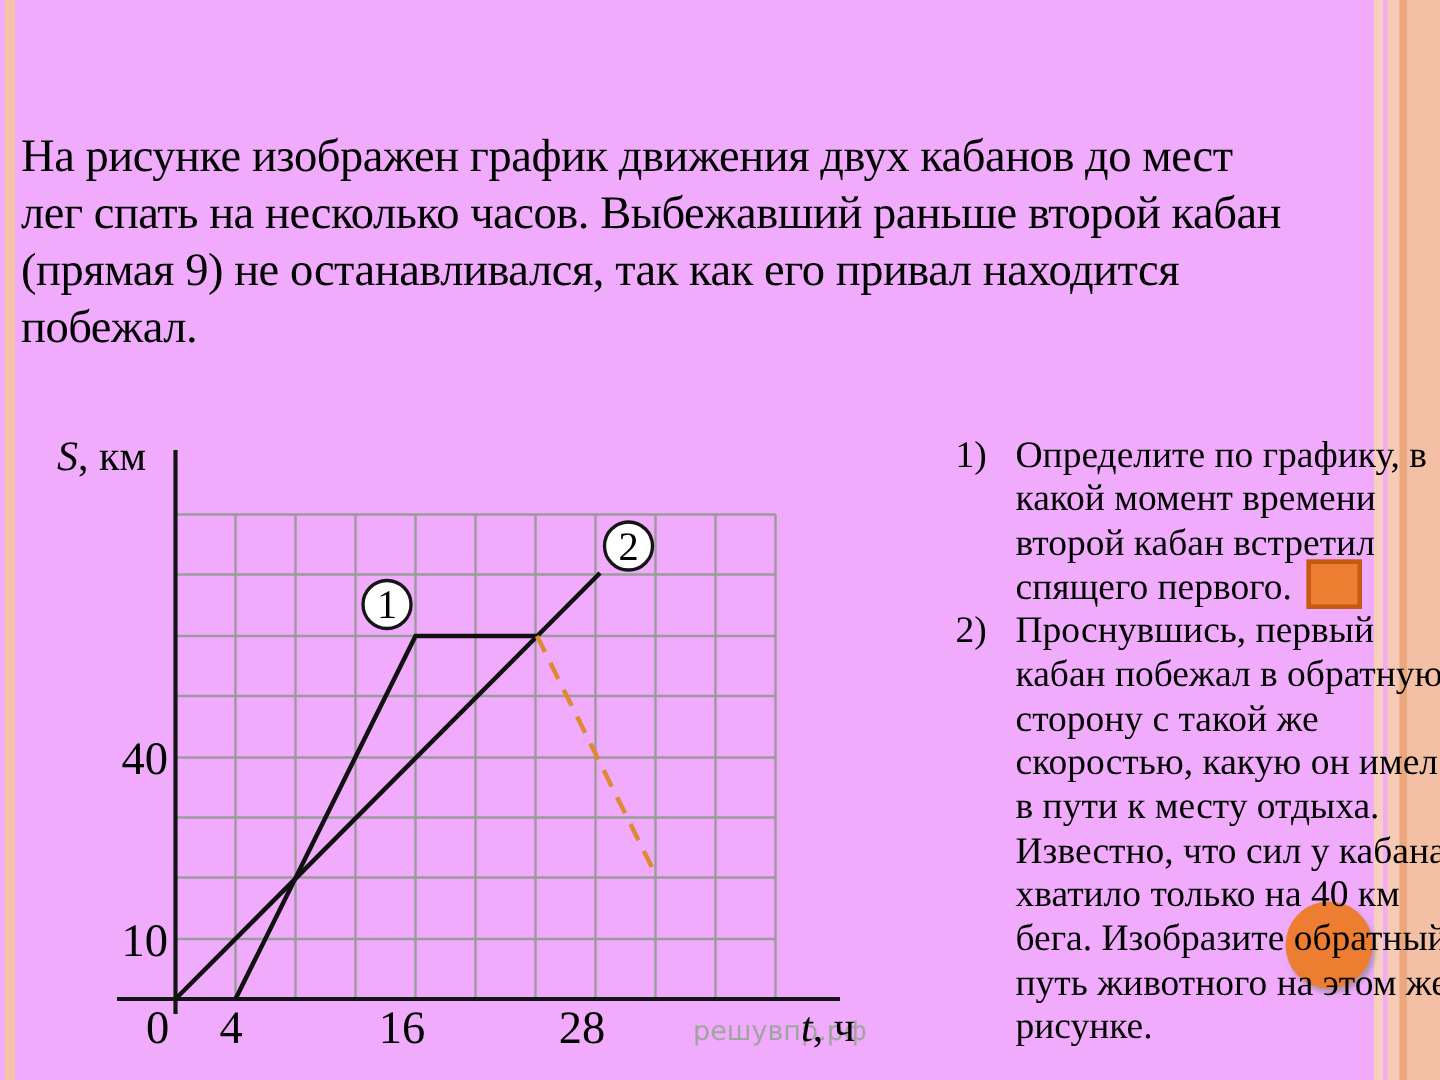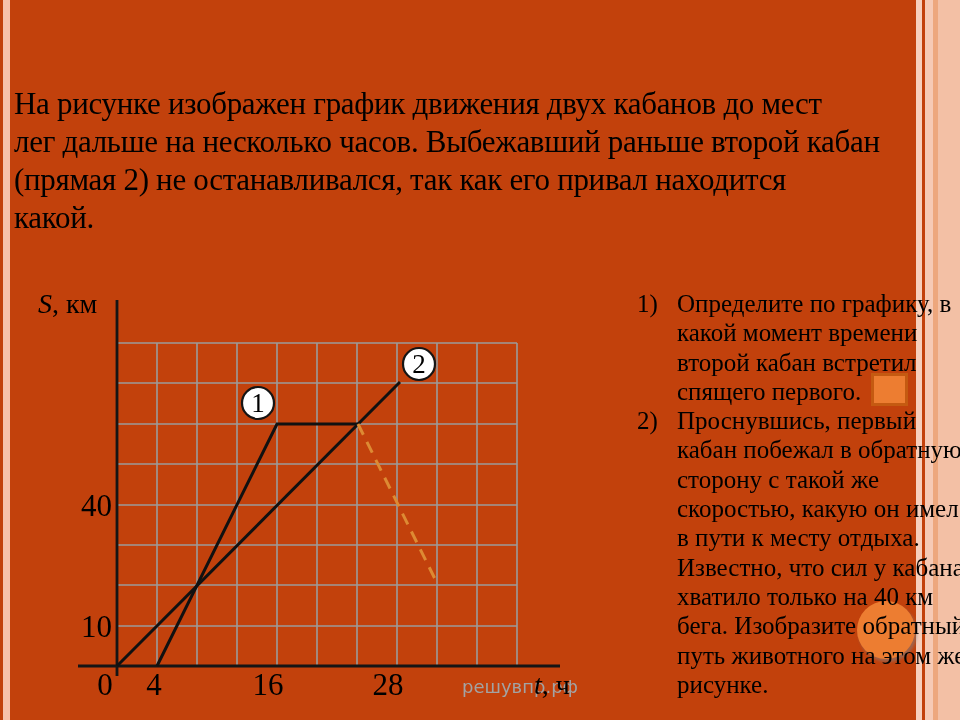--- a/index.html
+++ b/index.html
@@ -1,16 +1,16 @@
 <!DOCTYPE html>
 <html><head>
 <meta charset="utf-8">
 <style>
   html,body{margin:0;padding:0;background:#fff;}
-  .slide{position:relative;width:960px;height:720px;background:#c2410c;overflow:hidden;
+  .slide{position:relative;width:960px;height:720px;background:#f0abfc;overflow:hidden;
          font-family:"Liberation Serif", serif;color:#000;}
   
   .stripe{position:absolute;top:0;height:720px;z-index:1;}
   .stripe-left{left:3px;width:7px;background:#f7c2ab;}
   .stripe-right-thin{left:916px;width:6px;background:#f7cfbc;}
   .stripe-band{left:925px;width:35px;background:#f3c0a5;}
   .stripe-band-light{left:925px;width:8px;background:#f6cab5;}
   .stripe-band-dark{left:933px;width:5px;background:#eda77d;}
   
   .title{position:absolute;left:14px;top:85px;width:906px;z-index:3;
@@ -36,23 +36,23 @@
 <div class="slide">
 
   <div class="stripe stripe-left"></div>
   <div class="stripe stripe-right-thin"></div>
   <div class="stripe stripe-band"></div>
   <div class="stripe stripe-band-light"></div>
   <div class="stripe stripe-band-dark"></div>
 
   <div class="title">
     <div class="title-line">На рисунке изображен график движения двух кабанов до мест</div>
-    <div class="title-line">лег дальше на несколько часов. Выбежавший раньше второй кабан</div>
-    <div class="title-line">(прямая 2) не останавливался, так как его привал находится</div>
-    <div class="title-line">какой.</div>
+    <div class="title-line">лег спать на несколько часов. Выбежавший раньше второй кабан</div>
+    <div class="title-line">(прямая 9) не останавливался, так как его привал находится</div>
+    <div class="title-line">побежал.</div>
   </div>
 
   <svg class="chart" width="560" height="425" viewBox="0 0 560 425">
 
     <g stroke="#9b9b9b" stroke-width="1.6">
       <line x1="97" y1="60" x2="497" y2="60"></line>
       <line x1="97" y1="100" x2="497" y2="100"></line>
       <line x1="97" y1="141" x2="497" y2="141"></line>
       <line x1="97" y1="181" x2="497" y2="181"></line>
       <line x1="97" y1="222" x2="497" y2="222"></line>

